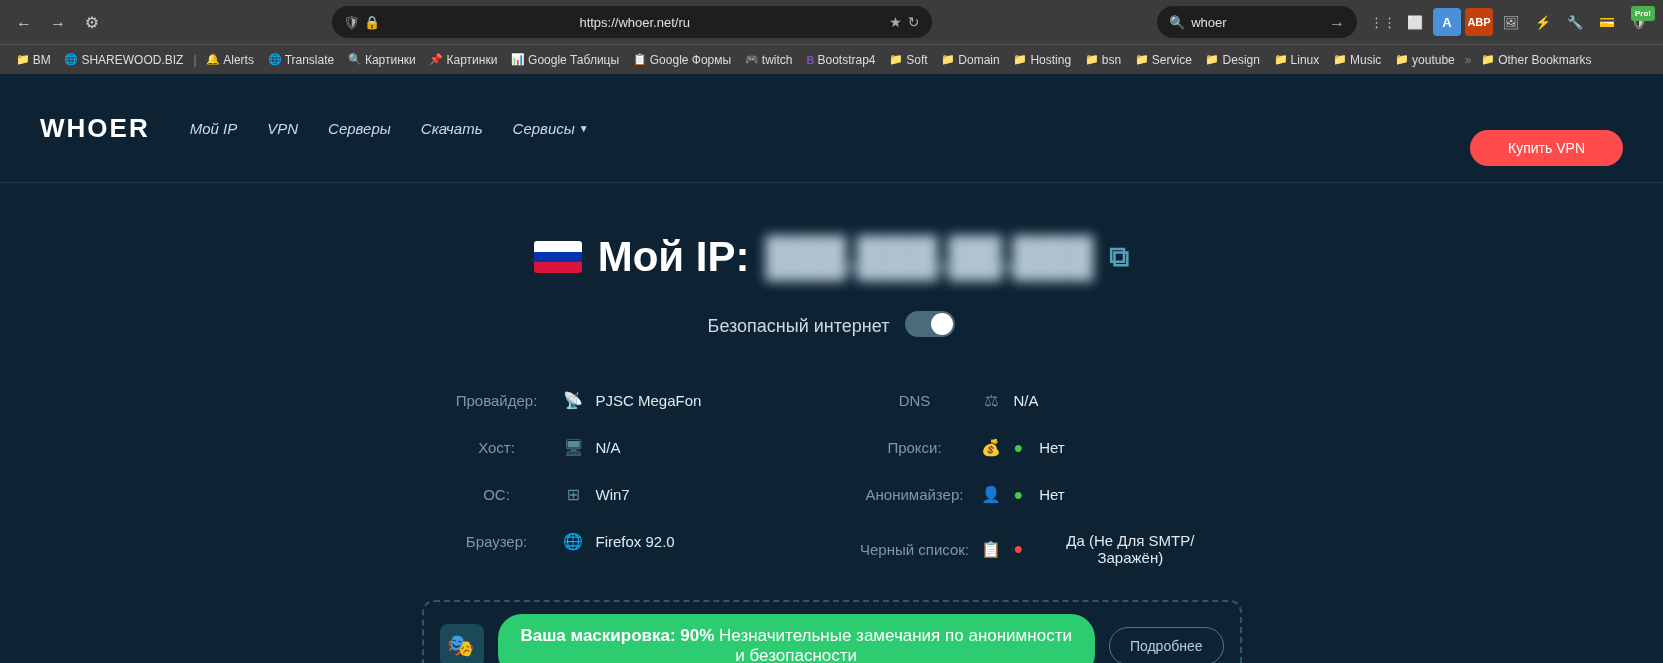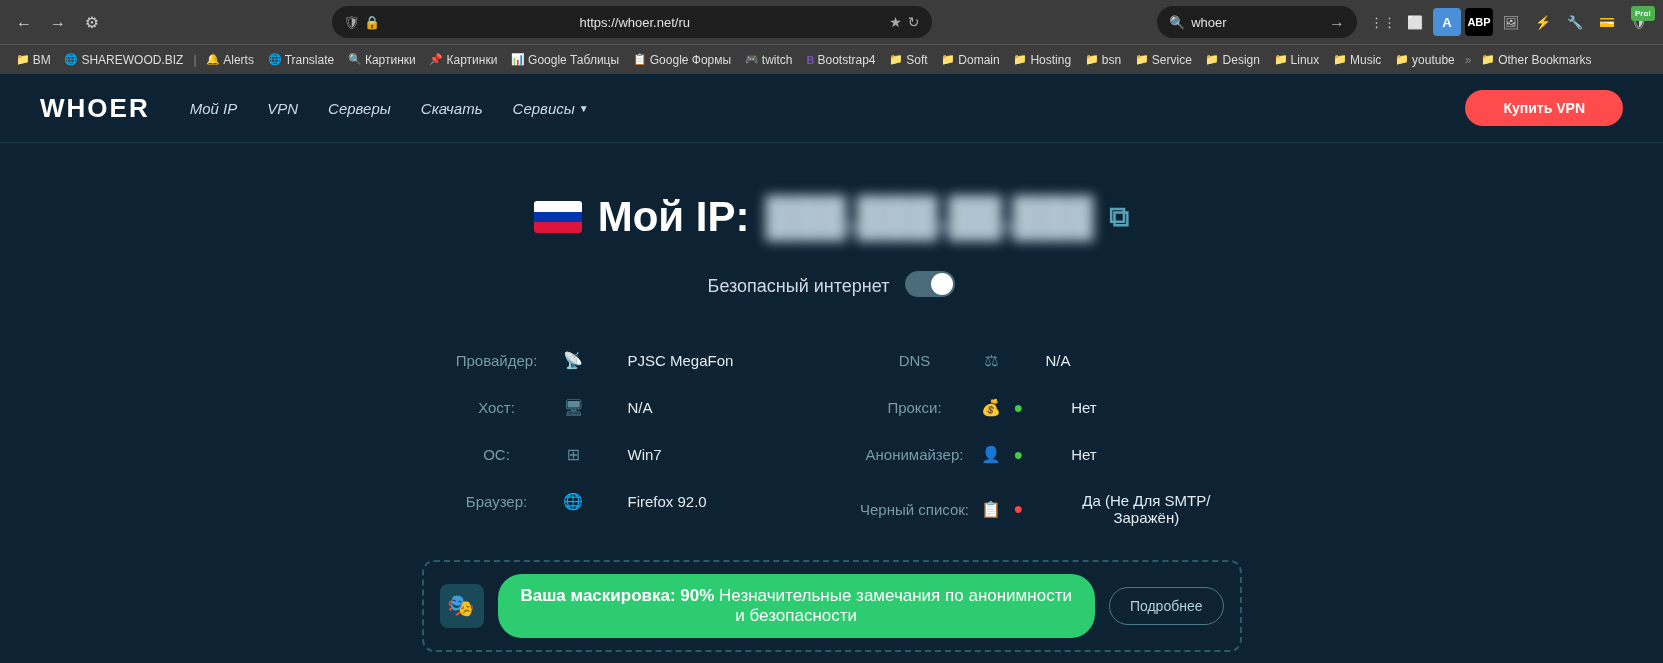--- a/index.html
+++ b/index.html
@@ -136,21 +136,22 @@
       display: flex; align-items: center; gap: 4px;
     }
     .buy-vpn-btn {
       background: #ff4b4b;
       color: white;
       border: none;
       border-radius: 20px;
       padding: 10px 38px;
       font-size: 14px;
       cursor: pointer;
-      font-weight: 700;
+      font-weight: 400;
+      margin-top: 40px;
     }
 
     
     .hero {
       text-align: center;
       padding: 50px 20px 30px;
     }
     .ip-title {
       font-size: 42px;
       color: white;
@@ -229,21 +230,20 @@
       min-width: 110px;
     }
     .info-icon {
       color: #5a8a9a;
       font-size: 16px;
       width: 20px;
     }
     .info-value {
       color: #e0eaf0;
       font-size: 15px;
-      margin-left: 32px;
     }
     .dot-red { color: #ff4444; margin-right: 4px; }
     .dot-green { color: #44cc44; margin-right: 4px; }
 
     
     .masking-bar {
       max-width: 900px;
       margin: 20px auto;
       padding: 0 40px;
     }
@@ -327,21 +327,21 @@
     <div class="search-bar">
       <span style="color:#aaa; font-size:13px;">🔍</span>
       <span class="search-text">whoer</span>
       <span style="color:#aaa; margin-left:auto;">→</span>
     </div>
 
     <div class="browser-icons">
       <div class="br-icon">⋮⋮</div>
       <div class="br-icon">⬜</div>
       <div class="br-icon" style="background:#4a90d9; border-radius:4px; color:white; font-weight:700;">A</div>
-      <div class="br-icon" style="background:#000000; border-radius:4px; color:white; font-size:11px; font-weight:700;">ABP</div>
+      <div class="br-icon" style="background:#c2410c; border-radius:4px; color:white; font-size:11px; font-weight:700;">ABP</div>
       <div class="br-icon">🖼</div>
       <div class="br-icon">⚡</div>
       <div class="br-icon">🔧</div>
       <div class="br-icon">💳</div>
       <div class="br-icon" style="position:relative;">
         🛡
         <span class="ext-badge" style="position:absolute; top:-2px; right:-2px; font-size:8px;">Pro!</span>
       </div>
     </div>
   </div>

